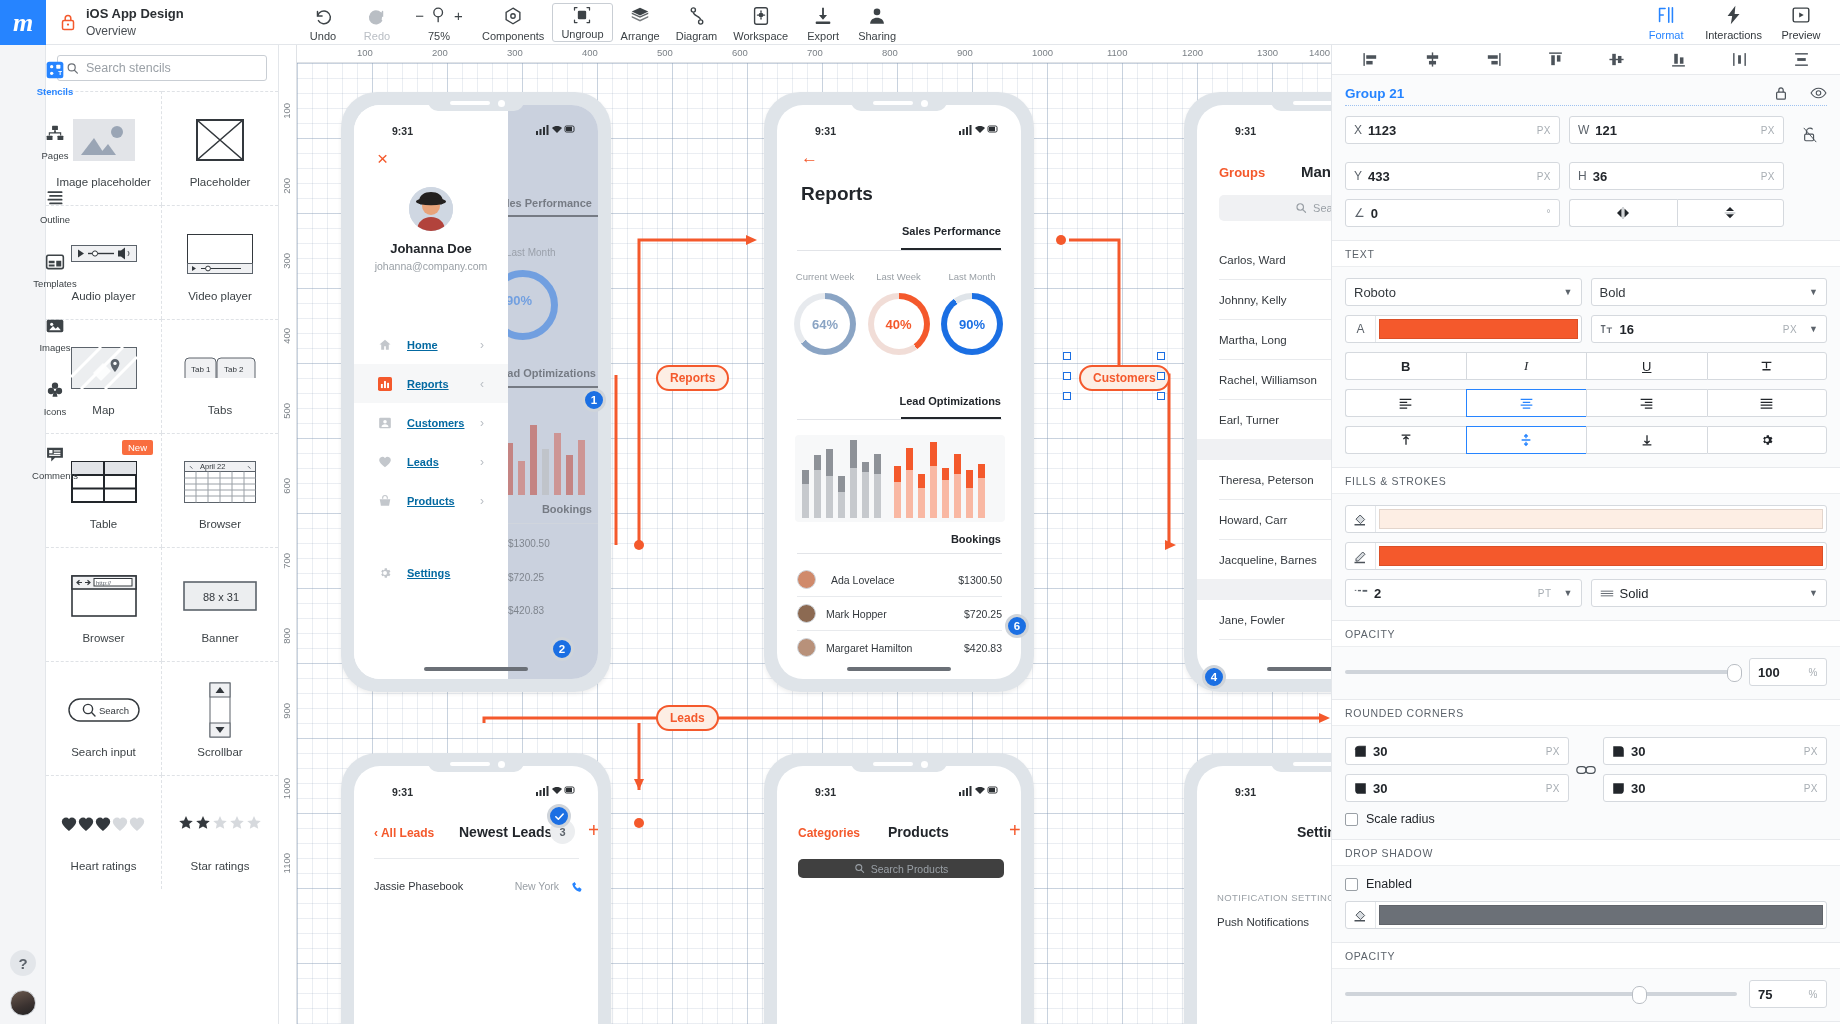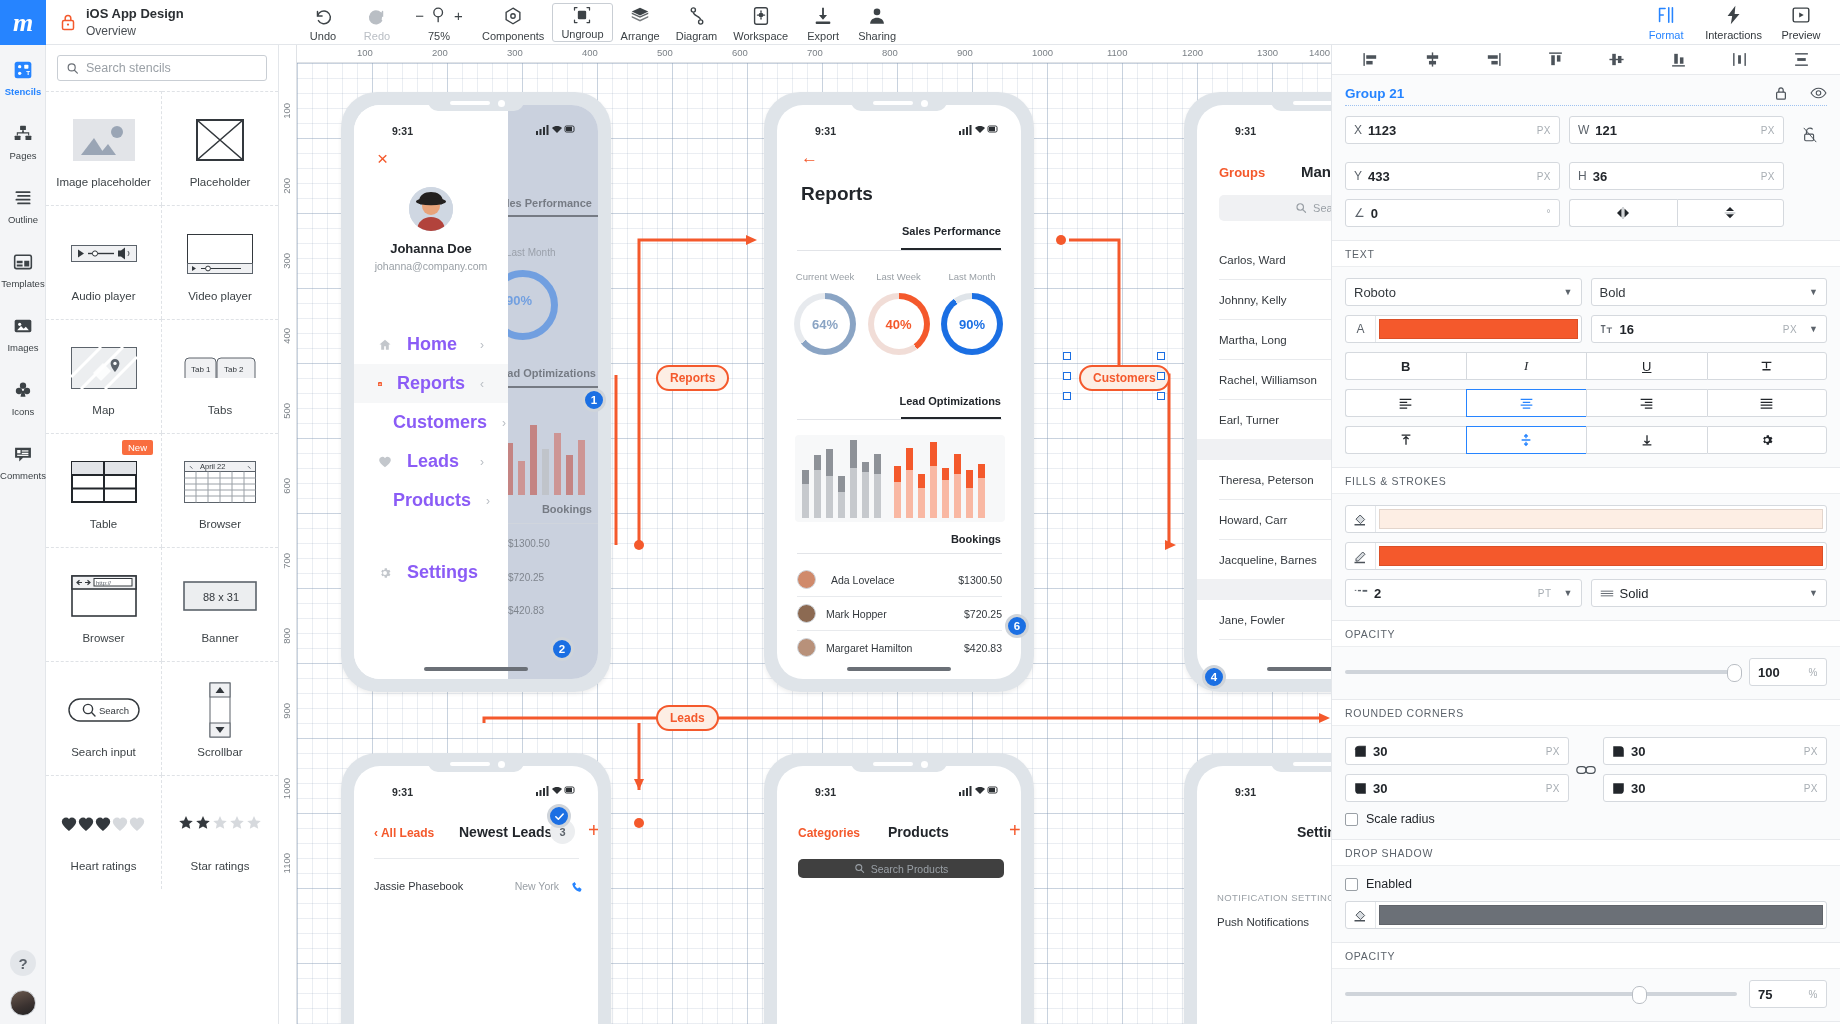--- a/index.html
+++ b/index.html
@@ -41,21 +41,21 @@
   .zoom-lbl { font-size:11px; color:#3d4347; margin-top:3px;}
 
   .topright { margin-left:auto; display:flex; align-items:stretch; padding-right:6px;}
   .rtool { display:flex; flex-direction:column; align-items:center; justify-content:center; min-width:66px; padding:2px 6px;}
   .rtool .lbl { font-size:11px; margin-top:3px; }
   .rtool.active .lbl { color:#2684ff; }
 
   
   .rail {
     position:absolute; left:0; top:45px; width:46px; height:979px;
-    background:#f4f5f7; border-right:1px solid #e3e6ea; z-index:30;
+    background:#f4f5f7; border-right:1px solid #e3e6ea; z-index:30;padding-left:32px;
   }
   .rail-item { width:46px; height:64px; display:flex; flex-direction:column; align-items:center; justify-content:center; }
   .rail-item .ic { height:26px; display:flex; align-items:center; }
   .rail-item .lbl { font-size:9.5px; color:#3d4347; margin-top:3px; }
   .rail-item.active .lbl { color:#2684ff; font-weight:bold; }
   .rail-bottom { position:absolute; bottom:8px; left:0; width:46px; }
   .help-btn { width:26px; height:26px; border-radius:50%; background:#e3e6ea; color:#5c636b;
     display:flex; align-items:center; justify-content:center; margin:0 auto 14px; font-size:15px; font-weight:bold;}
   .avatar-sm { width:26px; height:26px; border-radius:50%; margin:0 auto;
     background:linear-gradient(160deg,#6b5a4f 0%,#3b3230 60%,#222 100%); border:1px solid #cfd4da;}
@@ -109,21 +109,21 @@
      align-items:center; justify-content:space-between; padding:0 22px; z-index:6;}
   .stime { font-size:10.5px; font-weight:bold; color:#2b2f33;padding-left:16px;}
   .home-ind { position:absolute; bottom:8px; left:50%; transform:translateX(-50%);
      width:104px; height:4px; border-radius:3px; background:#6b7077;}
   .orange { color:#f4592c; }
   .hr { height:1px; background:#e8eaed; }
 
   
   .menu-row { display:flex; align-items:center; height:39px; padding:0 24px; gap:15px; }
   .menu-row.sel { background:#f6f7f8; }
-  .menu-row .mlbl { font-size:18px; font-weight:bold; color:#8b5cf6; }
+  .menu-row .mlbl { font-size:11px; font-weight:bold; color:#0369a1;text-decoration:underline; }
   .menu-row .chev { margin-left:auto; color:#b9bec4; font-size:12px; }
 
   
   .donut { width:62px; height:62px; border-radius:50%; display:flex; align-items:center;
     justify-content:center; font-size:13px; font-weight:bold; }
   .donut .inner { width:50px; height:50px; border-radius:50%; background:#fff;
     display:flex; align-items:center; justify-content:center; }
 
   
   .flowlbl { position:absolute; background:#fdeee4; border:2px solid #f4592c; border-radius:13px;

